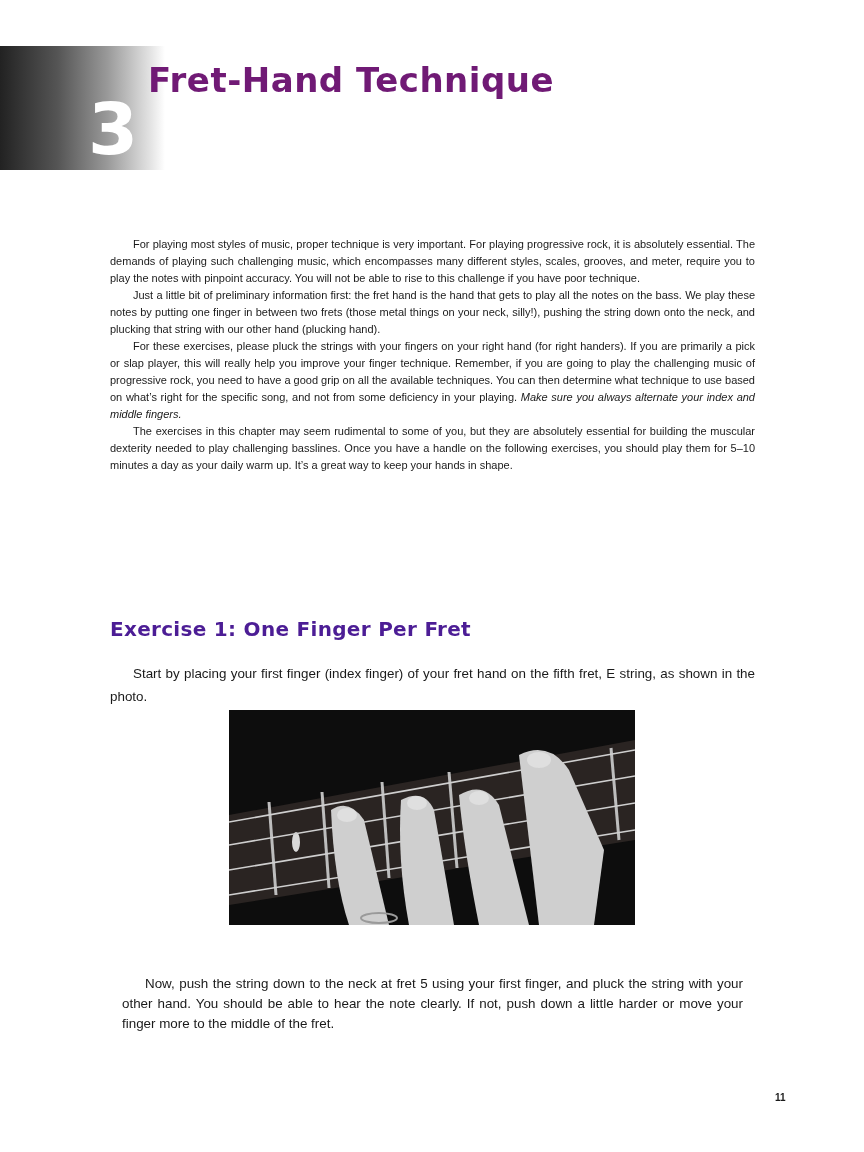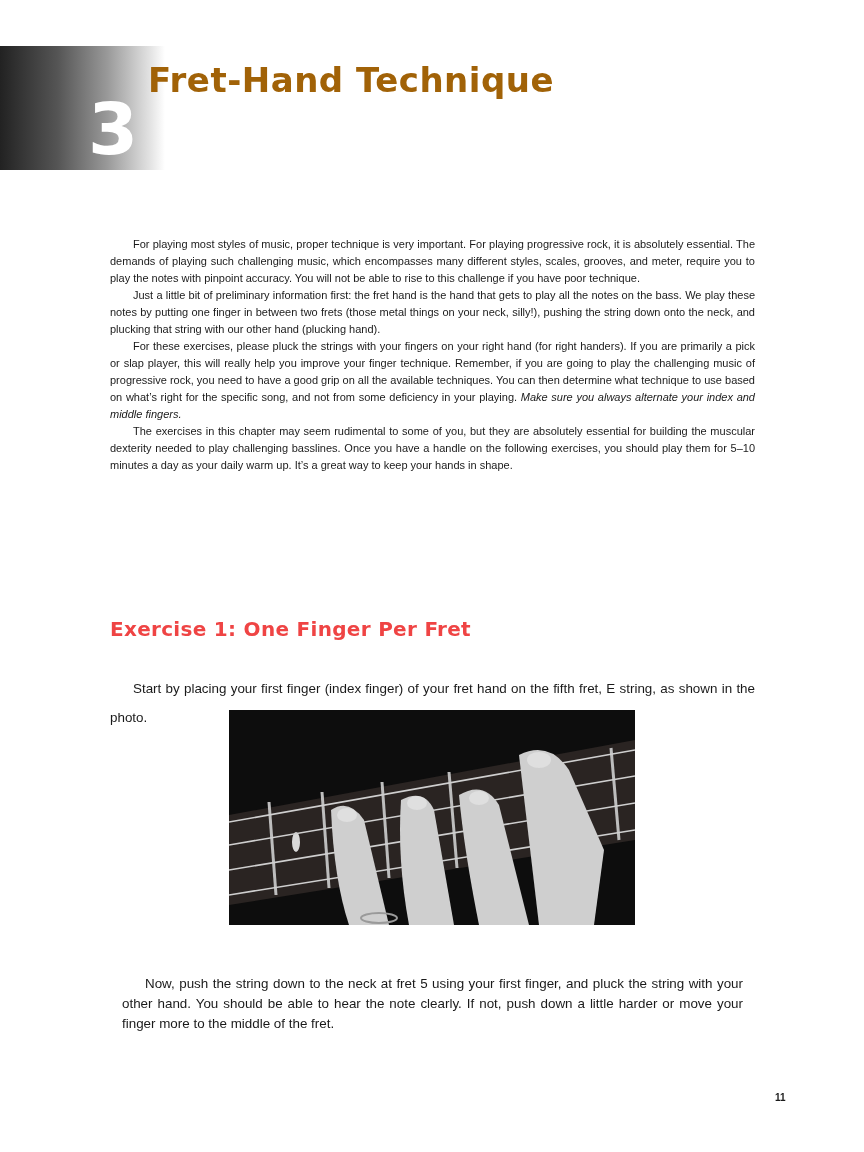--- a/index.html
+++ b/index.html
@@ -22,43 +22,43 @@
       font-weight: bold;
       font-size: 72px; line-height: 72px;
       color: #ffffff;
       letter-spacing: -2px;
     }
     .chapter-title {
       position: absolute; left: 148px; top: 60px;
       font-family: "DejaVu Sans", sans-serif;
       font-weight: bold;
       font-size: 34px; line-height: 40px;
-      color: #a16207;
+      color: #701a75;
       margin: 0;
       letter-spacing: 0.5px;
     }
     .chapter-title span { display: block; }
     .body {
       position: absolute; left: 110px; top: 236px; width: 645px;
       font-size: 11px; line-height: 17px;
       text-align: justify;
     }
     .body p { margin: 0; text-indent: 23px; }
     .body em { font-style: italic; }
     .section-heading {
       position: absolute; left: 110px; top: 616px;
       font-family: "DejaVu Sans", sans-serif;
       font-weight: bold;
       font-size: 20px; line-height: 26px;
-      margin: 0; color: #ef4444;
+      margin: 0; color: #4c1d95;
       letter-spacing: 0.3px;
     }
     .body2 {
       position: absolute; left: 110px; top: 662px; width: 645px;
-      font-size: 13.4px; line-height: 29px; text-align: justify; margin-top: 12px;
+      font-size: 13.4px; line-height: 23px; text-align: justify;
     }
     .body2 p { margin: 0; text-indent: 23px; }
     .photo {
       position: absolute; left: 229px; top: 710px;
       width: 406px; height: 215px;
       background: #0c0c0c;
       overflow: hidden;
     }
     .body3 {
       position: absolute; left: 110px; top: 962px; width: 645px;

